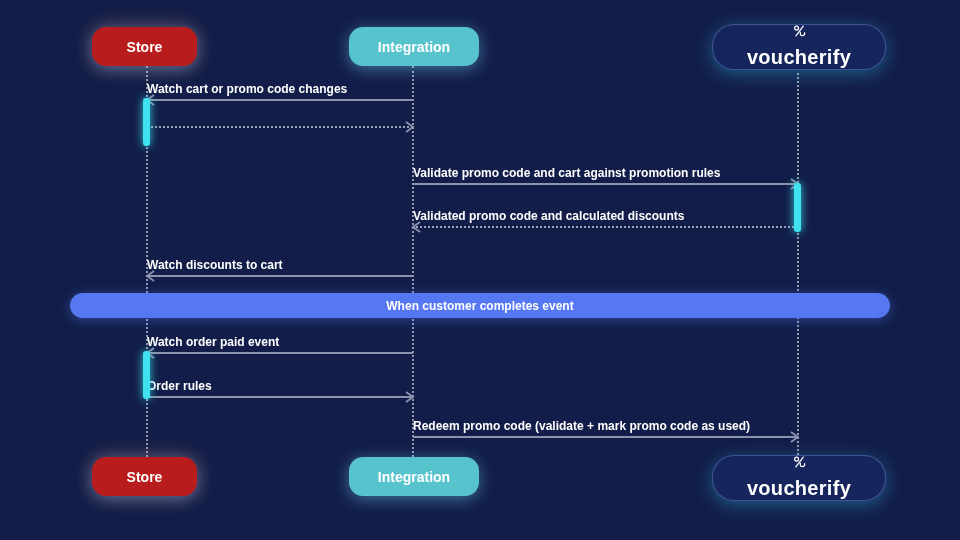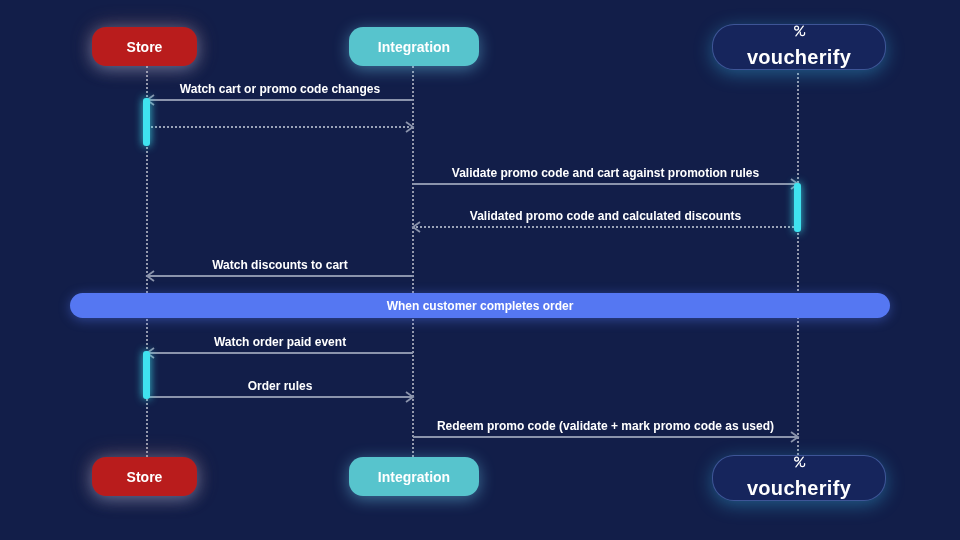--- a/index.html
+++ b/index.html
@@ -55,21 +55,20 @@
     flex-direction:column;
   }
   .voucherify-text{
     font-size:20px;
     font-weight:bold;
     letter-spacing:0.3px;
   }
   
   .msg{position:absolute;z-index:2;}
   .msg-label{
-    text-align:center;
     font-size:12px;
     font-weight:bold;
     color:#ffffff;
     margin-bottom:3px;
     white-space:nowrap;
   }
   .msg-line{position:relative;height:0;}
   .msg-line.solid{border-top:2px solid #8b94ac;}
   .msg-line.dotted{border-top:2px dotted #9aa3b8;}
   .head{position:absolute;top:-8px;}
@@ -141,21 +140,21 @@
   <div class="msg" style="left:147px;top:258px;width:266px;">
     <div class="msg-label">Watch discounts to cart</div>
     <div class="msg-line solid">
       <svg class="head left" width="12" height="14">
           <polyline points="9,2 2,7 9,12" fill="none" stroke="#8b94ac" stroke-width="1.8"></polyline>
         </svg>
     </div>
   </div>
 
   <div class="banner">
-    <span>When customer completes order</span>
+    <span>When customer completes event</span>
   </div>
 
   <div class="msg" style="left:147px;top:335px;width:266px;">
     <div class="msg-label">Watch order paid event</div>
     <div class="msg-line solid">
       <svg class="head left" width="12" height="14">
           <polyline points="9,2 2,7 9,12" fill="none" stroke="#8b94ac" stroke-width="1.8"></polyline>
         </svg>
     </div>
   </div>

